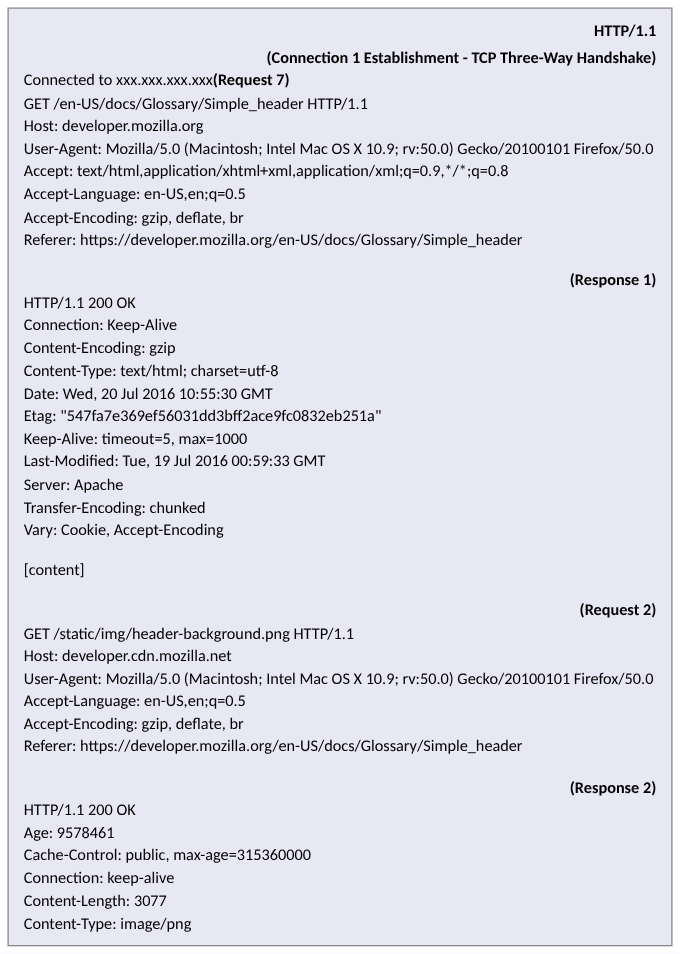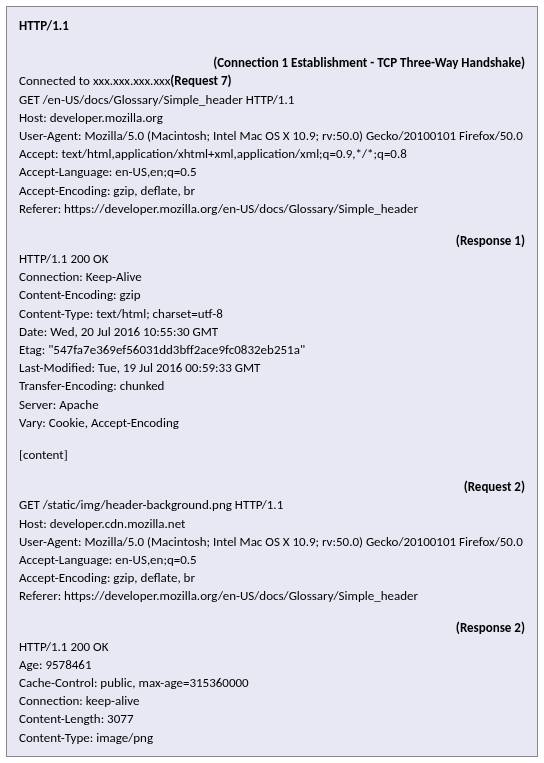--- a/index.html
+++ b/index.html
@@ -17,22 +17,22 @@
       padding: 6px;
     }
     .container {
       background: #e8e8f5;
       border: 1px solid #888;
       padding: 10px 12px;
       height: 100%;
     }
     .title {
       font-weight: bold;
-      text-align: left;
-      margin-bottom: 19px;
+      text-align: right;
+      margin-bottom: 3px;
     }
     .bold {
       font-weight: bold;
       text-align: right;
     }
     .line {
       white-space: nowrap;
       overflow: hidden;
     }
     .spacer {
@@ -61,23 +61,24 @@
 
   <div class="spacer"></div>
 
   <div class="line bold">(Response 1)</div>
   <div class="line">HTTP/1.1 200 OK</div>
   <div class="line">Connection: Keep-Alive</div>
   <div class="line">Content-Encoding: gzip</div>
   <div class="line">Content-Type: text/html; charset=utf-8</div>
   <div class="line">Date: Wed, 20 Jul 2016 10:55:30 GMT</div>
   <div class="line">Etag: "547fa7e369ef56031dd3bff2ace9fc0832eb251a"</div>
+  <div class="line">Keep-Alive: timeout=5, max=1000</div>
   <div class="line">Last-Modified: Tue, 19 Jul 2016 00:59:33 GMT</div>
+  <div class="line">Server: Apache</div>
   <div class="line">Transfer-Encoding: chunked</div>
-  <div class="line">Server: Apache</div>
   <div class="line">Vary: Cookie, Accept-Encoding</div>
 
   <div class="spacer"></div>
 
   <div class="line">[content]</div>
 
   <div class="spacer"></div>
 
   <div class="line bold">(Request 2)</div>
   <div class="line">GET /static/img/header-background.png HTTP/1.1</div>

